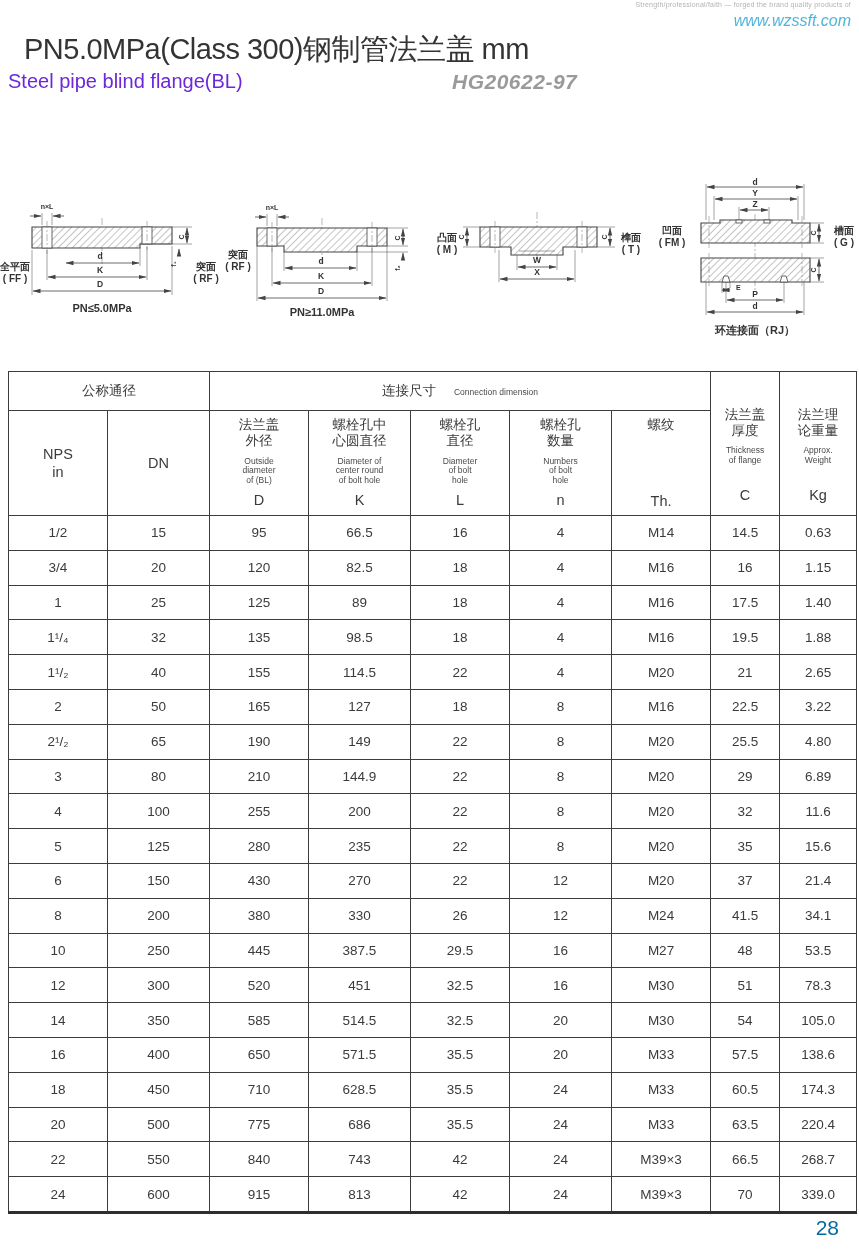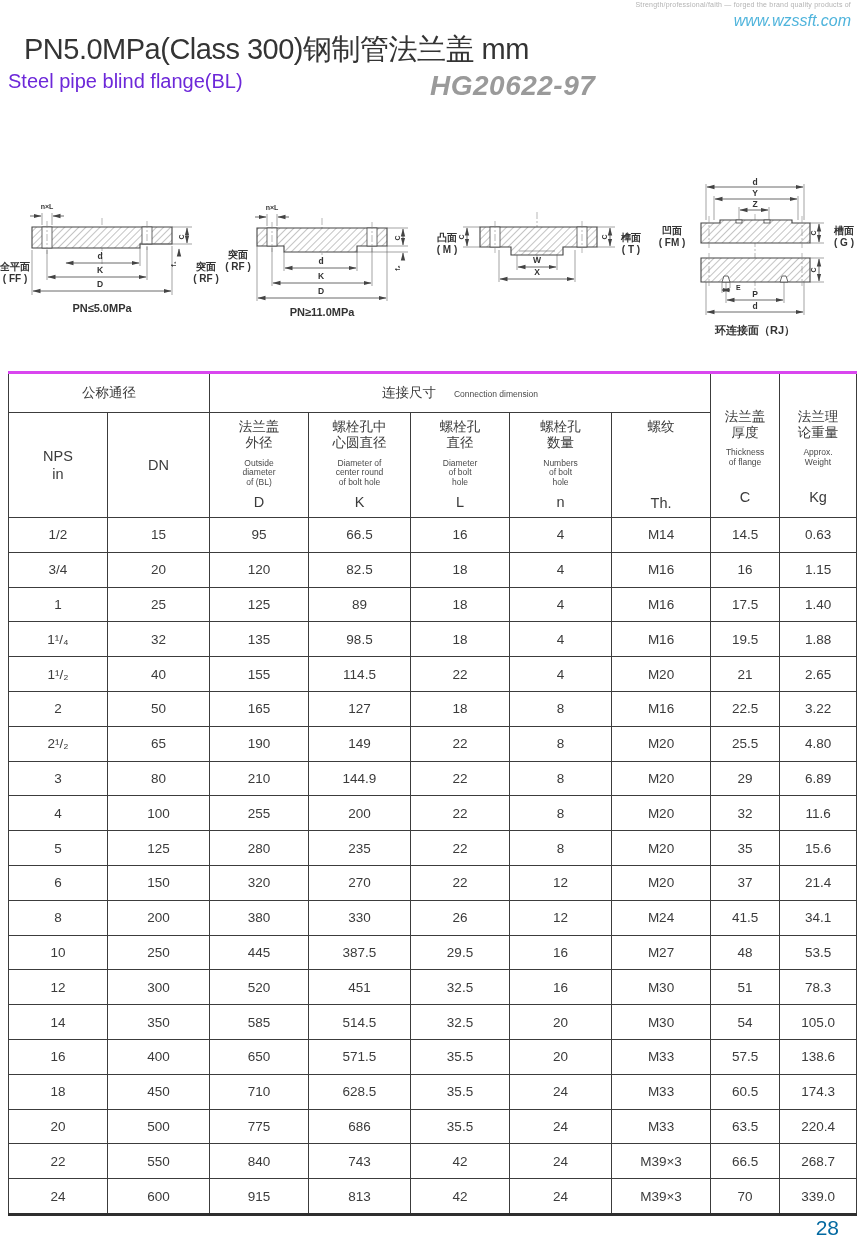--- a/index.html
+++ b/index.html
@@ -4,40 +4,40 @@
 <style>
   html,body{margin:0;padding:0;}
   .page{position:relative;width:859px;height:1251px;background:#fff;overflow:hidden;
         font-family:"Liberation Sans",sans-serif;color:#3b3b3b;}
 
   
   .tagline{position:absolute;top:1px;right:8px;font-size:7px;color:#b3b3b3;letter-spacing:.2px;}
   .website{position:absolute;top:12px;right:8px;font-size:16px;font-style:italic;color:#4fb4dc;}
   .title{position:absolute;top:30px;left:24px;font-size:29px;color:#343434;letter-spacing:-.5px;white-space:nowrap;}
   .subtitle{position:absolute;top:70px;left:8px;font-size:20px;color:#6d28d9;}
-  .standard{position:absolute;top:70px;left:430px;font-size:28px;font-style:italic;font-weight:bold;color:#9a9a9a;letter-spacing:.5px;}
+  .standard{position:absolute;top:70px;left:452px;font-size:21px;font-style:italic;font-weight:bold;color:#9a9a9a;letter-spacing:.5px;}
 
   
   .drw{position:absolute;}
   svg text{font-family:"Liberation Sans",sans-serif;}
   .ol{fill:url(#hatch);stroke:#444;stroke-width:1.1;}
   .hole{fill:#fff;stroke:#444;stroke-width:.8;}
   .cl{stroke:#888;stroke-width:.6;stroke-dasharray:7 2 2 2;fill:none;}
   .ext{stroke:#666;stroke-width:.6;fill:none;}
   .dim{stroke:#444;stroke-width:.8;fill:none;marker-start:url(#arr);marker-end:url(#arr);}
   .dimE{stroke:#444;stroke-width:.8;fill:none;marker-end:url(#arr);}
   .lab{font-size:8.5px;font-weight:bold;fill:#333;}
   .labS{font-size:7px;font-weight:bold;fill:#333;}
   .cjk{font-size:10px;font-weight:bold;fill:#333;}
   .cap{font-size:11px;font-weight:bold;fill:#333;}
 
   
   .tblwrap{position:absolute;left:8px;top:371px;}
   table{border-collapse:collapse;table-layout:fixed;width:849px;
-        border-top:3px solid #d946ef;border-bottom:3px solid #2e2e2e;}
+        border-top:1px solid #d946ef;border-bottom:3px solid #2e2e2e;}
   th,td{border:1px solid #3c3c3c;text-align:center;vertical-align:middle;
         color:#3b3b3b;padding:0;overflow:hidden;}
   tr.gr th{height:38px;font-size:14.5px;font-weight:normal;}
   tr.sub th{height:104px;font-weight:normal;}
   tbody td{height:33.8px;font-size:13.5px;}
   .pre{white-space:pre-line;}
   .cn{font-size:13.5px;line-height:1.25;}
   .en{font-size:8.5px;color:#4a4a4a;line-height:1.15;}
   .sym{font-size:14.5px;}
   .hstack{display:flex;flex-direction:column;justify-content:space-between;align-items:center;
@@ -388,21 +388,21 @@
             <td>235</td>
             <td>22</td>
             <td>8</td>
             <td>M20</td>
             <td>35</td>
             <td>15.6</td>
           </tr>
           <tr>
             <td>6</td>
             <td>150</td>
-            <td>320</td>
+            <td>430</td>
             <td>270</td>
             <td>22</td>
             <td>12</td>
             <td>M20</td>
             <td>37</td>
             <td>21.4</td>
           </tr>
           <tr>
             <td>8</td>
             <td>200</td>

